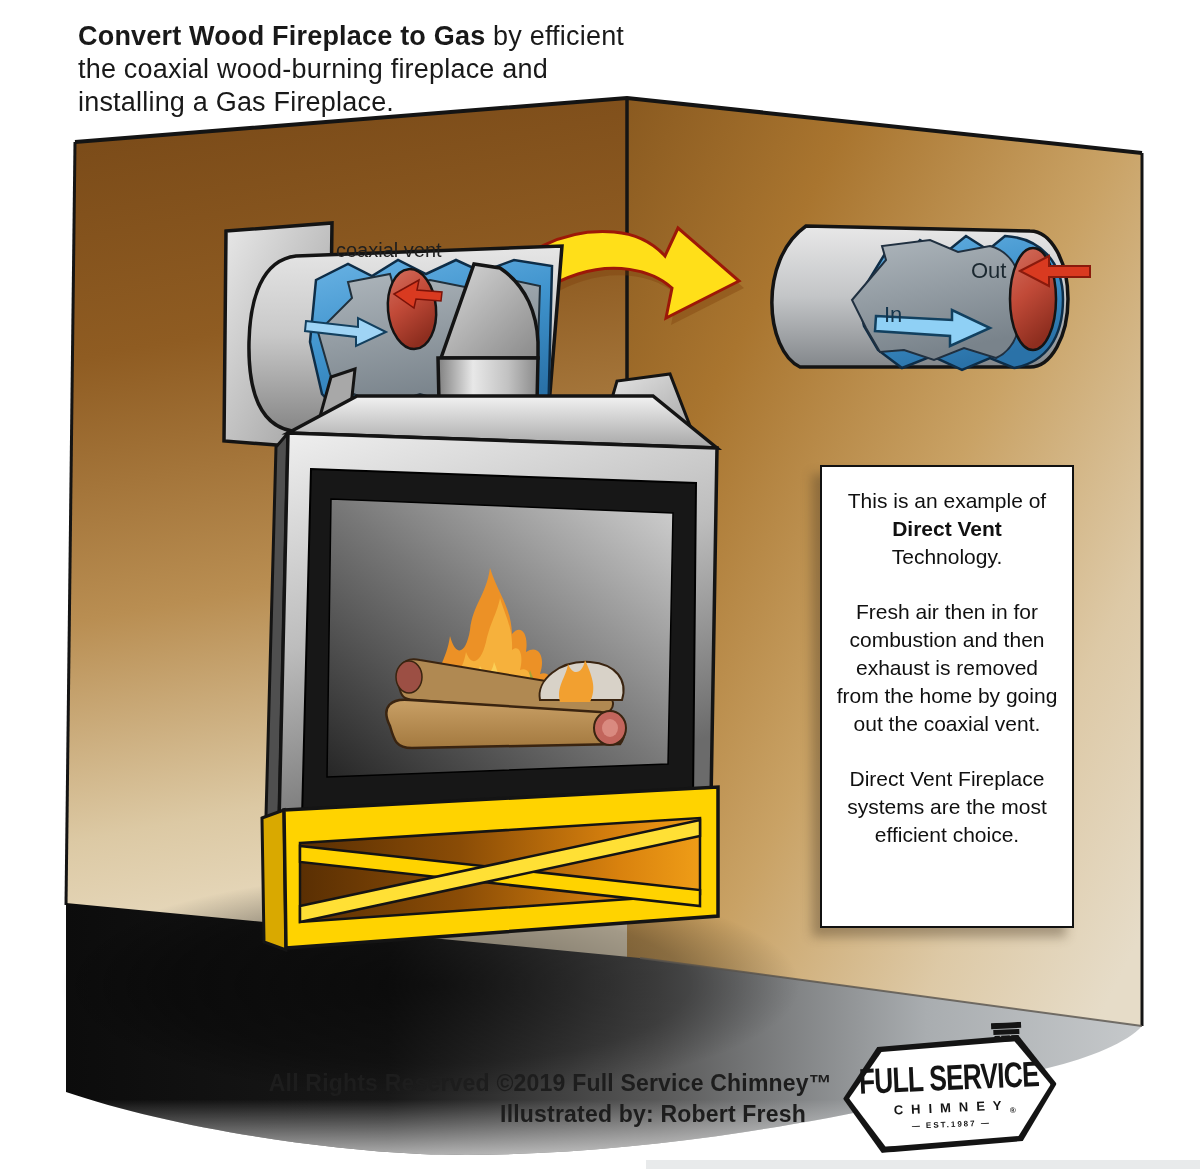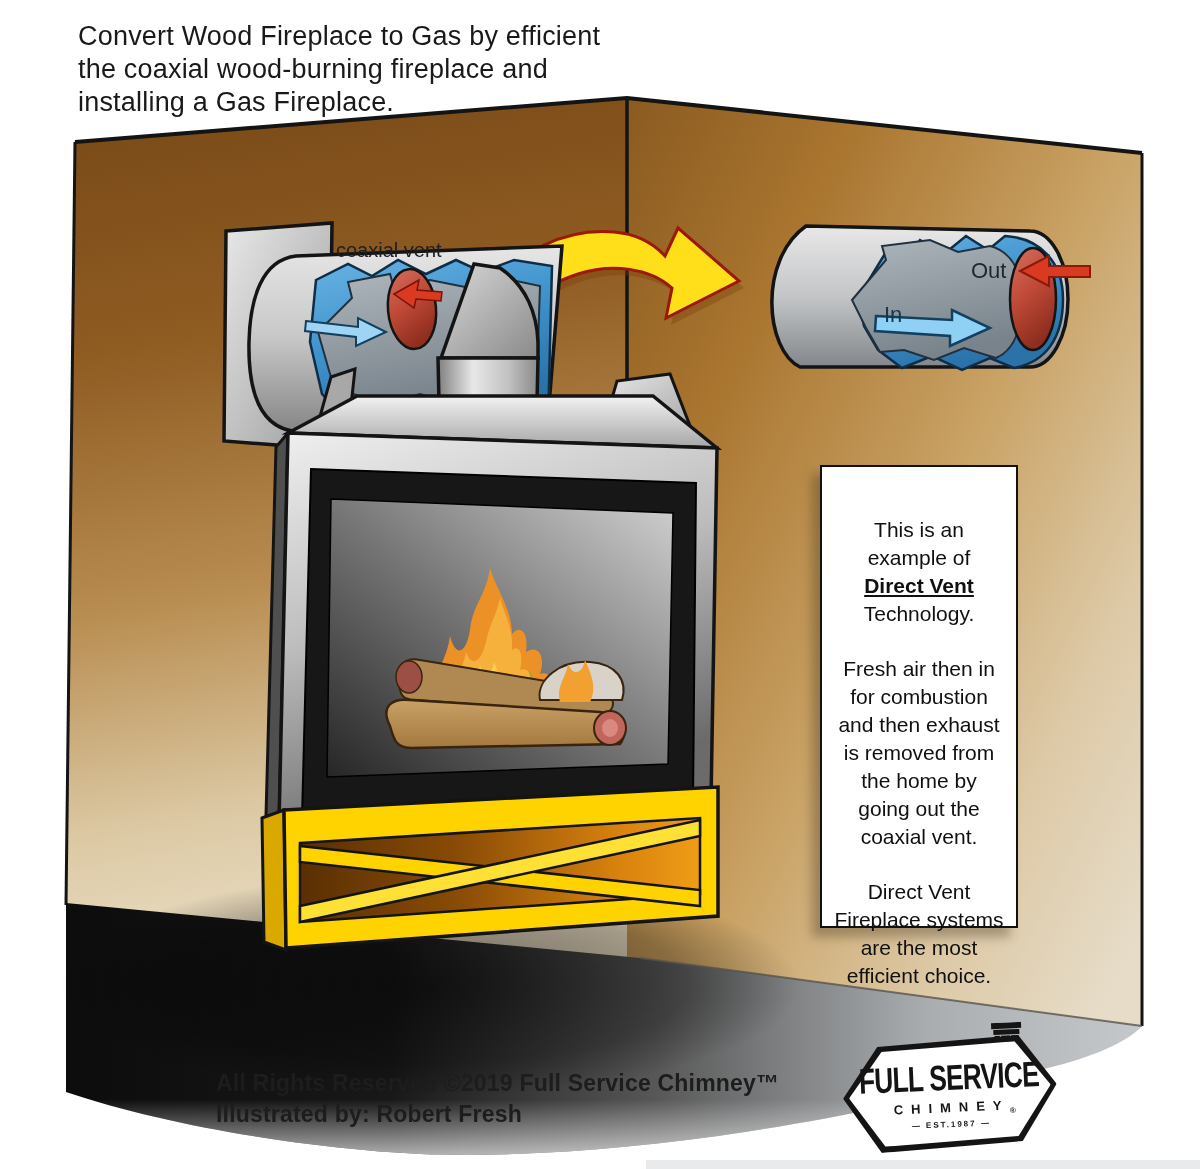--- a/index.html
+++ b/index.html
@@ -9,36 +9,36 @@
   }
   .stage svg{position:absolute;left:0;top:0;}
   .svg-label{font-family:"Liberation Sans", sans-serif;}
 
   
   .title{
     position:absolute;left:78px;top:20px;width:640px;
     font-size:27px;line-height:33px;color:#191919;letter-spacing:.2px;
   }
   .title .t-line{white-space:nowrap;}
-  .title b{font-weight:normal;}
+  .title b{font-weight:bold;}
 
   
   .infobox{
-    position:absolute;left:820px;top:465px;width:198px;height:463px;box-sizing:border-box;
+    position:absolute;left:820px;top:465px;width:254px;height:463px;box-sizing:border-box;
     background:#ffffff;border:2.5px solid #111;
     box-shadow:-8px 9px 10px rgba(70,55,35,.38);
-    padding:49px 11px 0 11px;text-align:center;color:#101010;
+    padding:20px 11px 0 11px;text-align:center;color:#101010;
     font-size:21px;line-height:28px;
   }
   .infobox .para{margin:0 0 27px 0;}
-  .infobox b{font-weight:bold;text-decoration:underline;}
+  .infobox b{font-weight:bold;}
 
   
   .footer{
-    position:absolute;left:216px;top:1068px;width:632px;
+    position:absolute;left:200px;top:1068px;width:632px;text-align:right;
     font-size:23px;line-height:31px;color:#1d1d1d;font-weight:600;letter-spacing:.2px;
   }
   .footer .credit{padding-right:26px;}
 
   
   .logo{position:absolute;left:843px;top:1037px;width:214px;height:114px;transform:rotate(-2.5deg);}
   .logo .hex-outer{position:absolute;inset:0;background:#141414;
     clip-path:polygon(0% 50%,17% 6%,83% 1%,100% 45%,83% 94%,17% 99%);}
   .logo .hex-inner{position:absolute;inset:6px;background:#ffffff;
     clip-path:polygon(0% 50%,17% 6%,83% 1%,100% 45%,83% 94%,17% 99%);}

